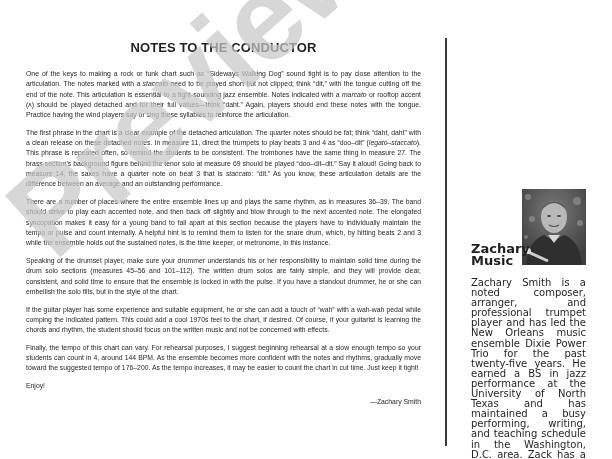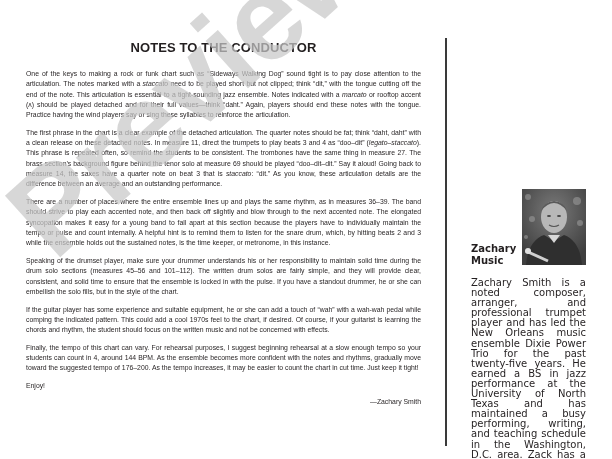--- a/index.html
+++ b/index.html
@@ -5,21 +5,21 @@
   html, body { margin:0; padding:0; background:#ffffff; }
   body { width:612px; height:459px; position:relative; overflow:hidden; font-family:"Liberation Sans", sans-serif; color:#231f20; }
   .main { position:absolute; left:26px; top:40px; width:395px; }
   .title { text-align:center; font-weight:bold; font-size:13px; letter-spacing:0.1px; margin:0 0 14px 0; }
   .para { font-size:6.85px; line-height:10.3px; text-align:justify; margin:0 0 7.4px 0; }
   .para i { font-style:italic; }
   .signoff { font-size:6.85px; line-height:10px; margin:0 0 7px 0; }
   .signature { font-size:6.85px; text-align:right; margin-top:7px; }
   .divider { position:absolute; left:445px; top:38px; width:1.5px; height:408px; background:#3a3a3a; }
   .photo { position:absolute; left:522px; top:189px; width:64px; height:76px; overflow:hidden; background:#5d5d5d; }
-  .bio-name { position:absolute; left:471px; top:243px; font-family:"DejaVu Sans", sans-serif; font-weight:bold; font-size:10px; line-height:12px; color:#231f20; }
+  .bio-name { position:absolute; left:471px; top:243px; font-family:"DejaVu Sans", sans-serif; font-weight:bold; font-size:13px; line-height:12px; color:#231f20; }
   .bio-text { position:absolute; left:471px; top:278px; width:115px; font-family:"DejaVu Sans", sans-serif; font-size:10px; line-height:10.1px; text-align:justify; }
   .watermark { position:absolute; left:-20px; top:180px; font-family:"Liberation Sans", sans-serif; font-weight:bold; font-size:120px; color:rgba(200,200,200,0.72); transform:rotate(-42deg); transform-origin:left top; white-space:nowrap; pointer-events:none; letter-spacing:-2px; }
 </style>
 </head>
 <body>
 
 <div class="main">
   <h1 class="title">NOTES TO THE CONDUCTOR</h1>
   <div id="paras">
       <p class="para"><span>One of the keys to making a rock or funk chart such as “Sideways Walking Dog” sound tight is to pay close attention to the articulation. The notes marked with a </span><i>staccato</i><span> need to be played short but not clipped; think “dit,” with the tongue cutting off the end of the note. This articulation is essential to a tight-sounding jazz ensemble. Notes indicated with a </span><i>marcato</i><span> or rooftop accent (ʌ) should be played detached and for their full values—think “daht.” Again, players should end these notes with the tongue. Practice having the wind players say or sing these syllables to reinforce the articulation.</span></p>

